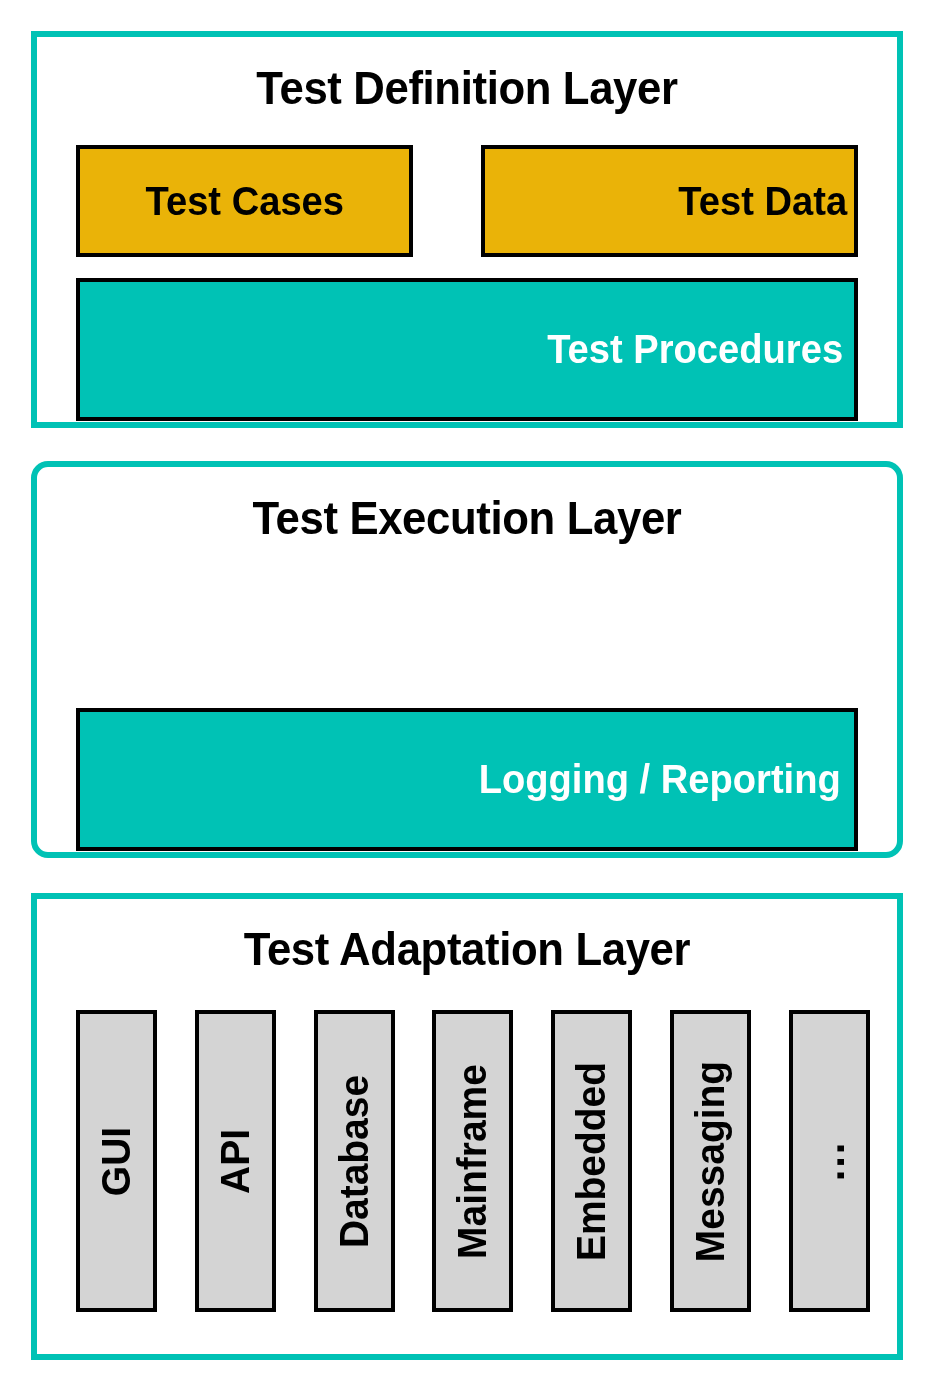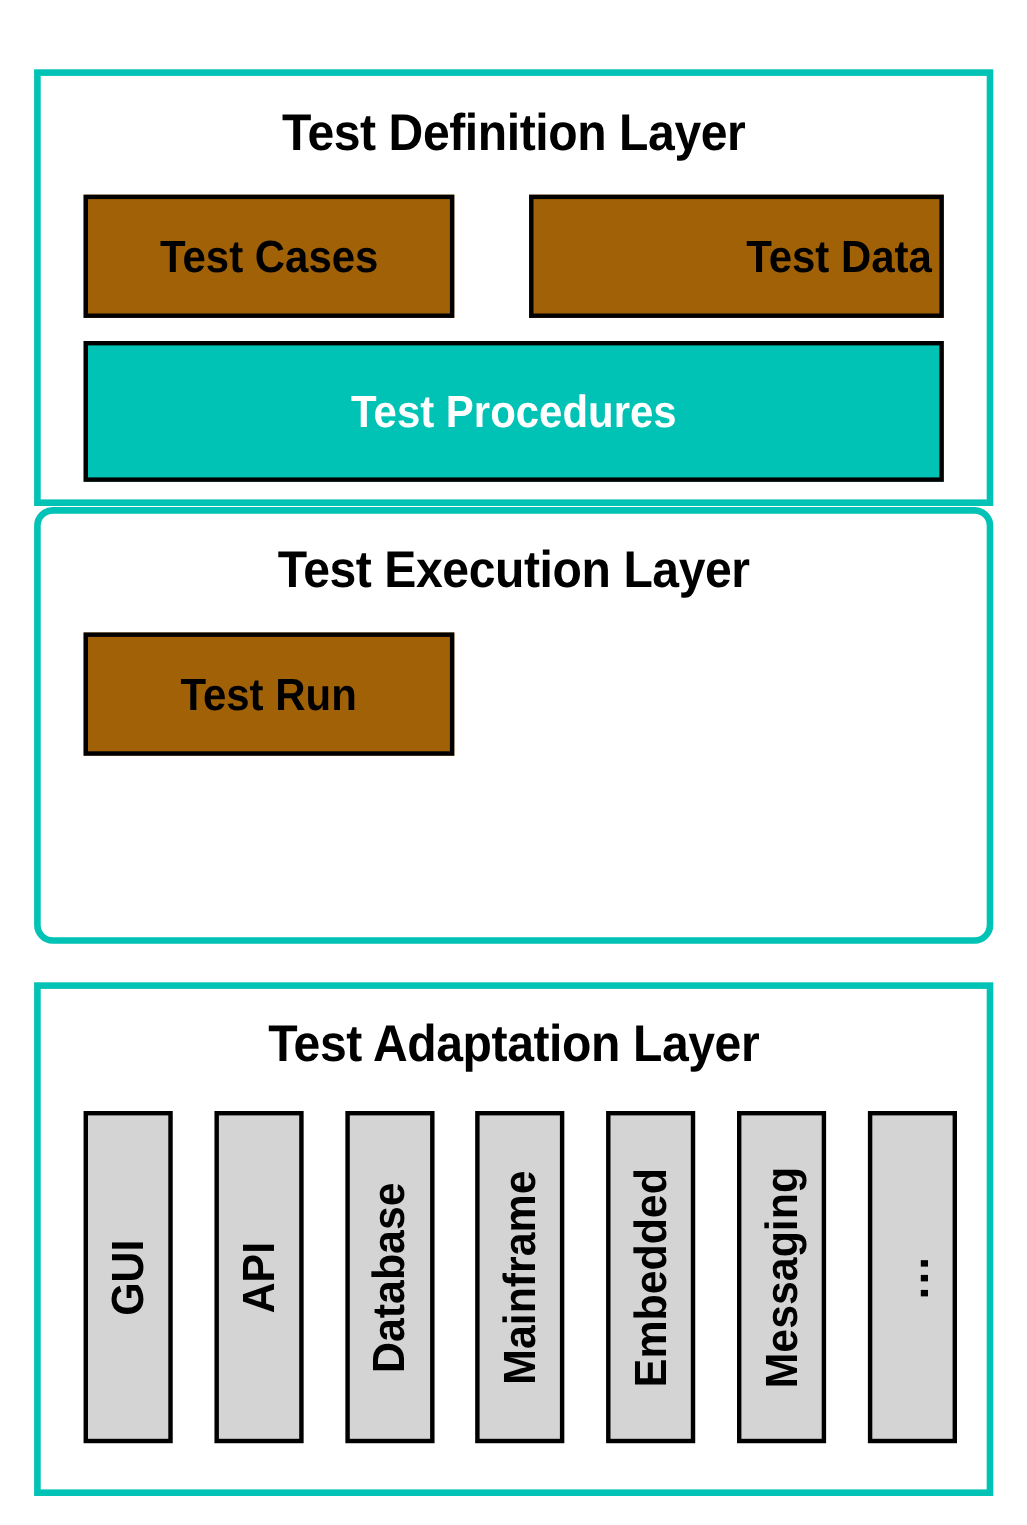--- a/index.html
+++ b/index.html
@@ -21,21 +21,21 @@
 
   
   .layer {
     position: absolute;
     left: 31px;
     width: 872px;
     box-sizing: border-box;
     background: #ffffff;
     border: 6px solid var(--teal, #00c2b5);
   }
-  #layer-1 { top: 31px;  height: 397px; margin-top: 32px; }
+  #layer-1 { top: 31px;  height: 397px; }
   #layer-2 { top: 461px; height: 397px; border-radius: 17px; }
   #layer-3 { top: 893px; height: 467px; padding-left: 20px; }
 
   .layer-title {
     position: absolute;
     left: 0;
     right: 0;
     text-align: center;
     font-weight: bold;
     font-size: 47px;
@@ -56,21 +56,21 @@
     left: 39px;
     right: 39px;
     height: 112px;
   }
   .inner-box {
     position: absolute;
     top: 0;
     height: 112px;
     box-sizing: border-box;
     border: 4px solid #000000;
-    background: #a16207;
+    background: #eab308;
     display: flex;
     align-items: center;
     justify-content: center;
   }
   .inner-box.left  { left: 0;   width: 337px; }
   .inner-box.right { right: 0;  width: 377px; justify-content: flex-end; }
   .inner-box-label {
     font-weight: bold;
     font-size: 41px;
     line-height: 1;
@@ -78,27 +78,27 @@
     transform: scaleX(0.93);
     white-space: nowrap;
   }
 
   
   .highlight-bar {
     position: absolute;
     left: 39px;
     right: 39px;
     top: 241px;
-    height: 128px;
+    height: 143px;
     box-sizing: border-box;
     border: 4px solid #000000;
     background: var(--teal, #00c2b5);
     display: flex;
     align-items: center;
-    justify-content: center;
+    justify-content: flex-end;
   }
   .highlight-label {
     font-weight: bold;
     font-size: 41px;
     line-height: 1;
     color: #ffffff;
     transform: scaleX(0.93);
     white-space: nowrap;
   }
 
@@ -156,25 +156,25 @@
 
     <div class="highlight-bar">
       <span class="highlight-label">Test Procedures</span>
     </div>
   </div>
 
   <div class="layer" id="layer-2">
     <div class="layer-title">Test Execution Layer</div>
 
     <div class="inner-row">
-      <div class="inner-box left">
-        <span class="inner-box-label">Test Run</span>
-      </div>
-    </div>
-
+    </div>
+
+    <div class="highlight-bar">
+      <span class="highlight-label">Logging / Reporting</span>
+    </div>
   </div>
 
   <div class="layer" id="layer-3">
     <div class="layer-title">Test Adaptation Layer</div>
 
     <div class="column-row">
       <div class="column" style="background: rgb(212, 212, 212);">
         <span class="column-label">GUI</span>
       </div>
       <div class="column" style="background: rgb(212, 212, 212);">

